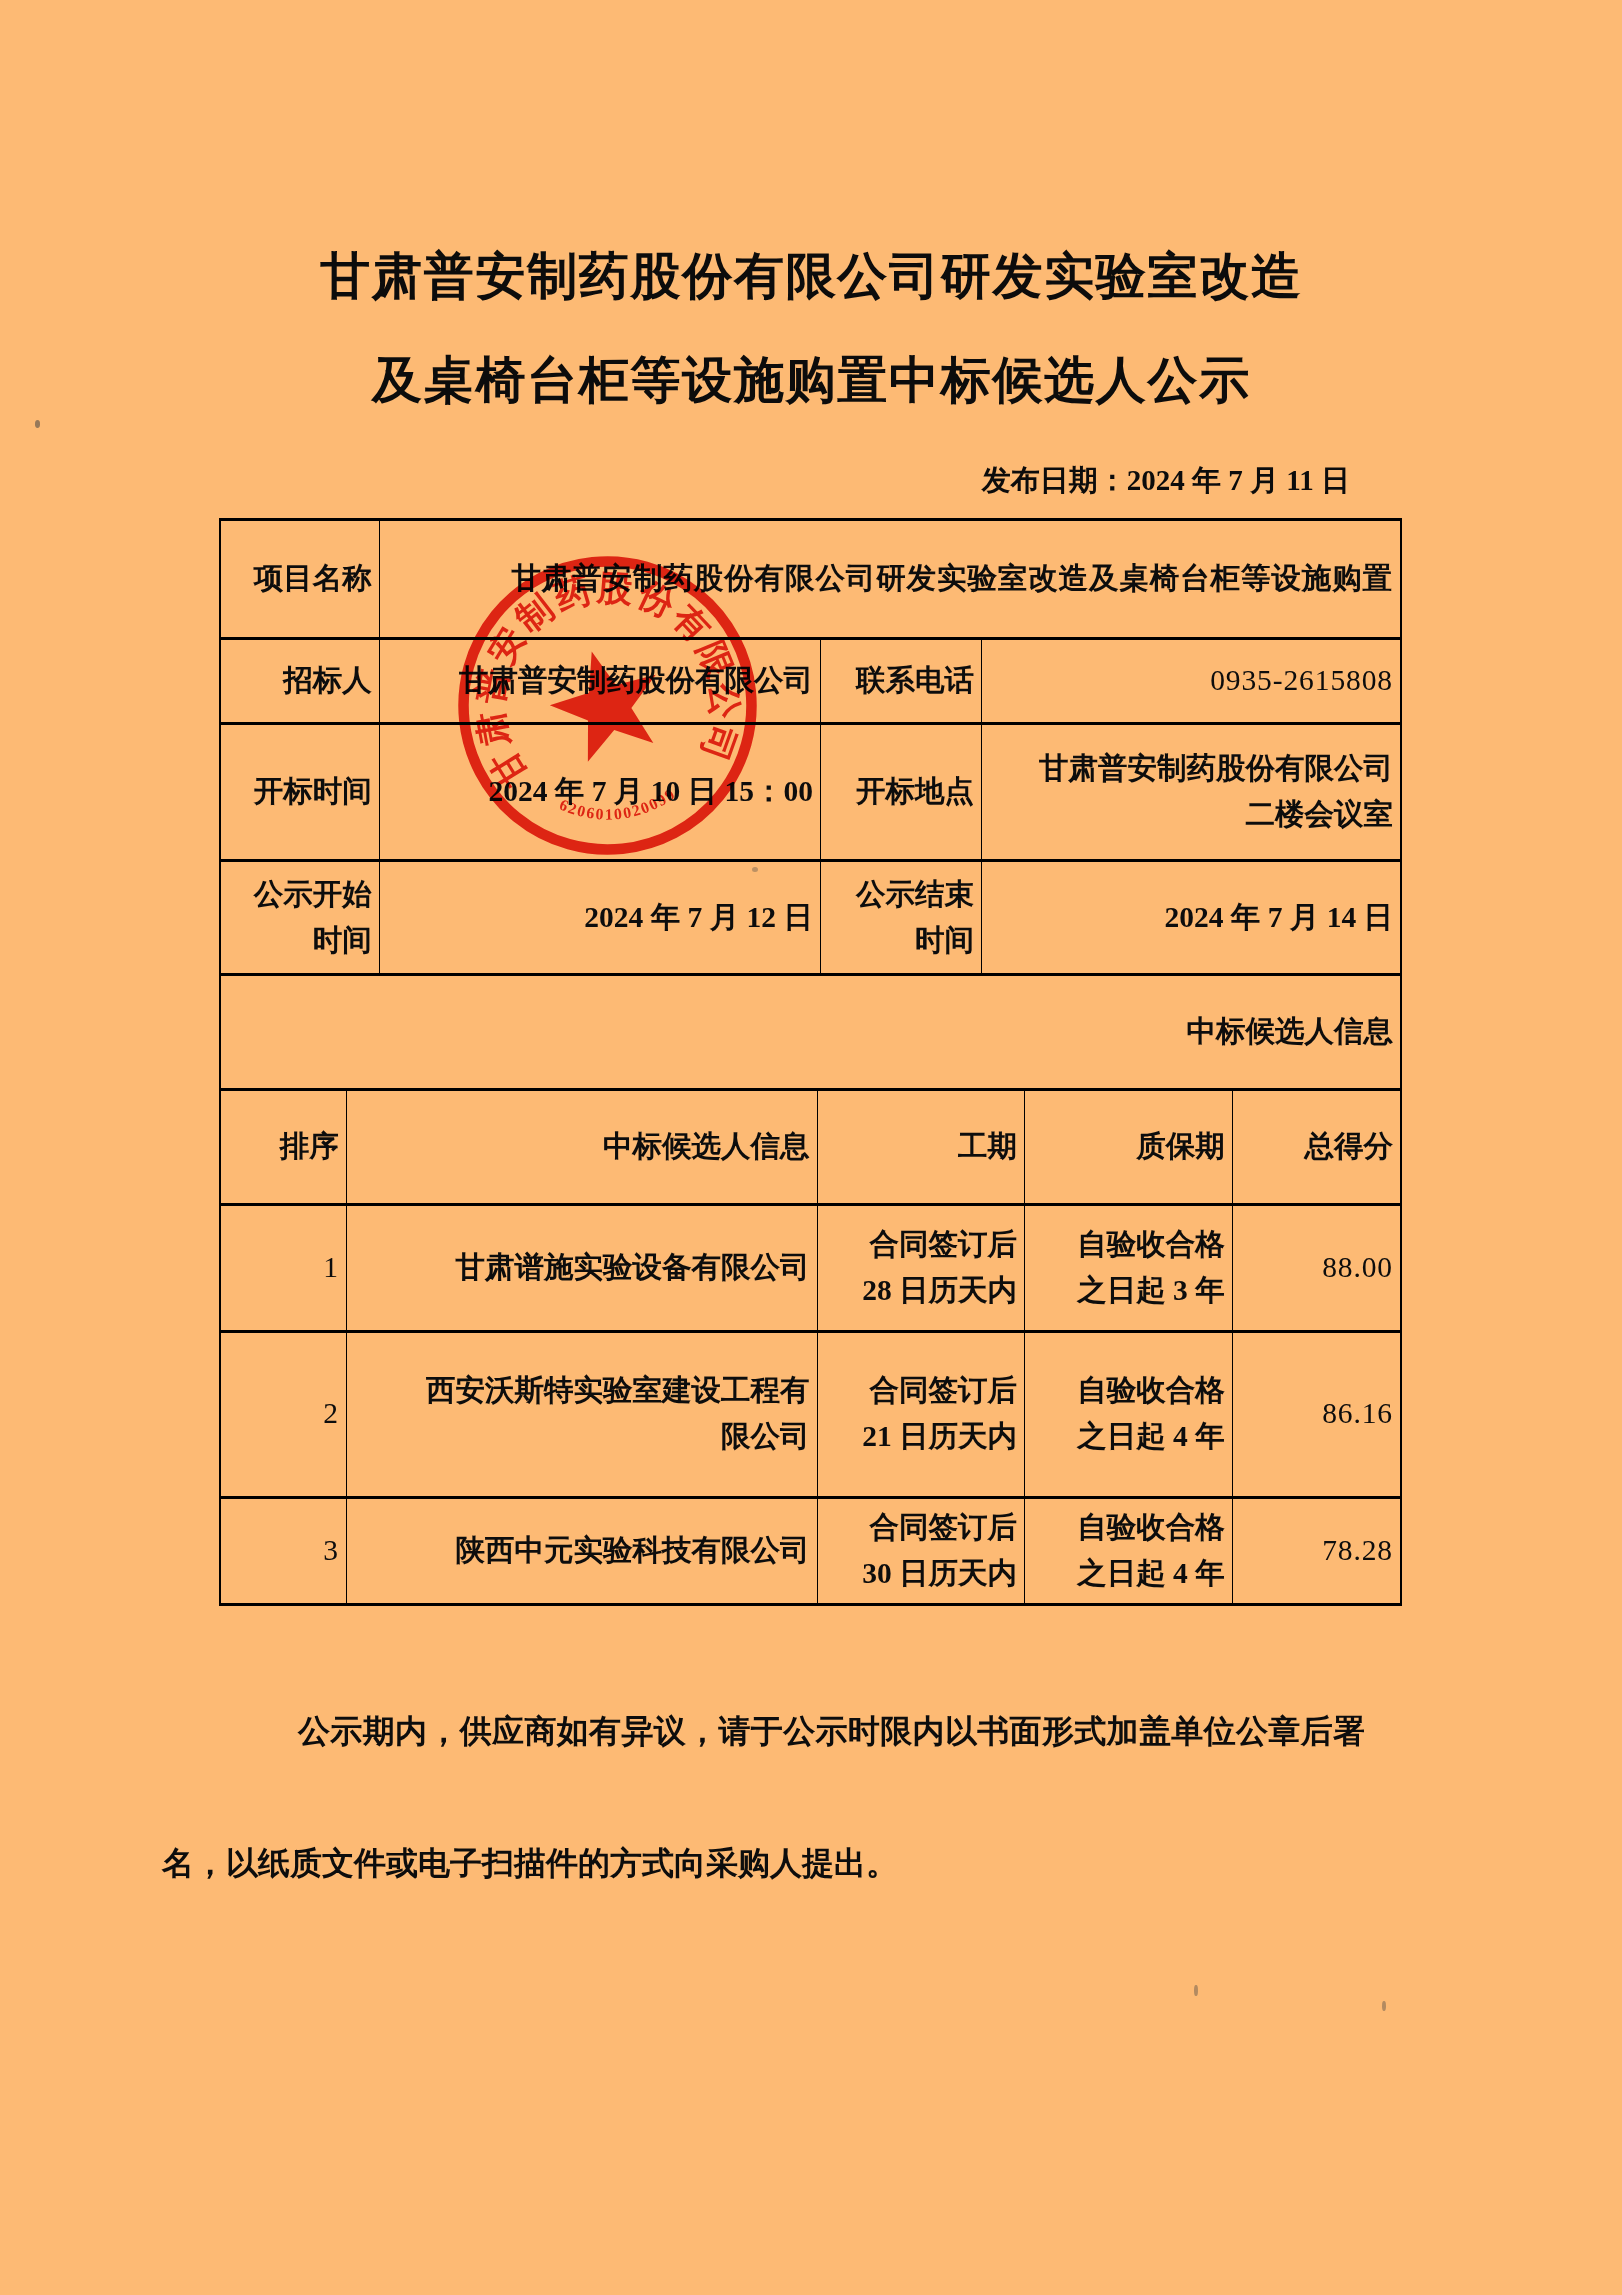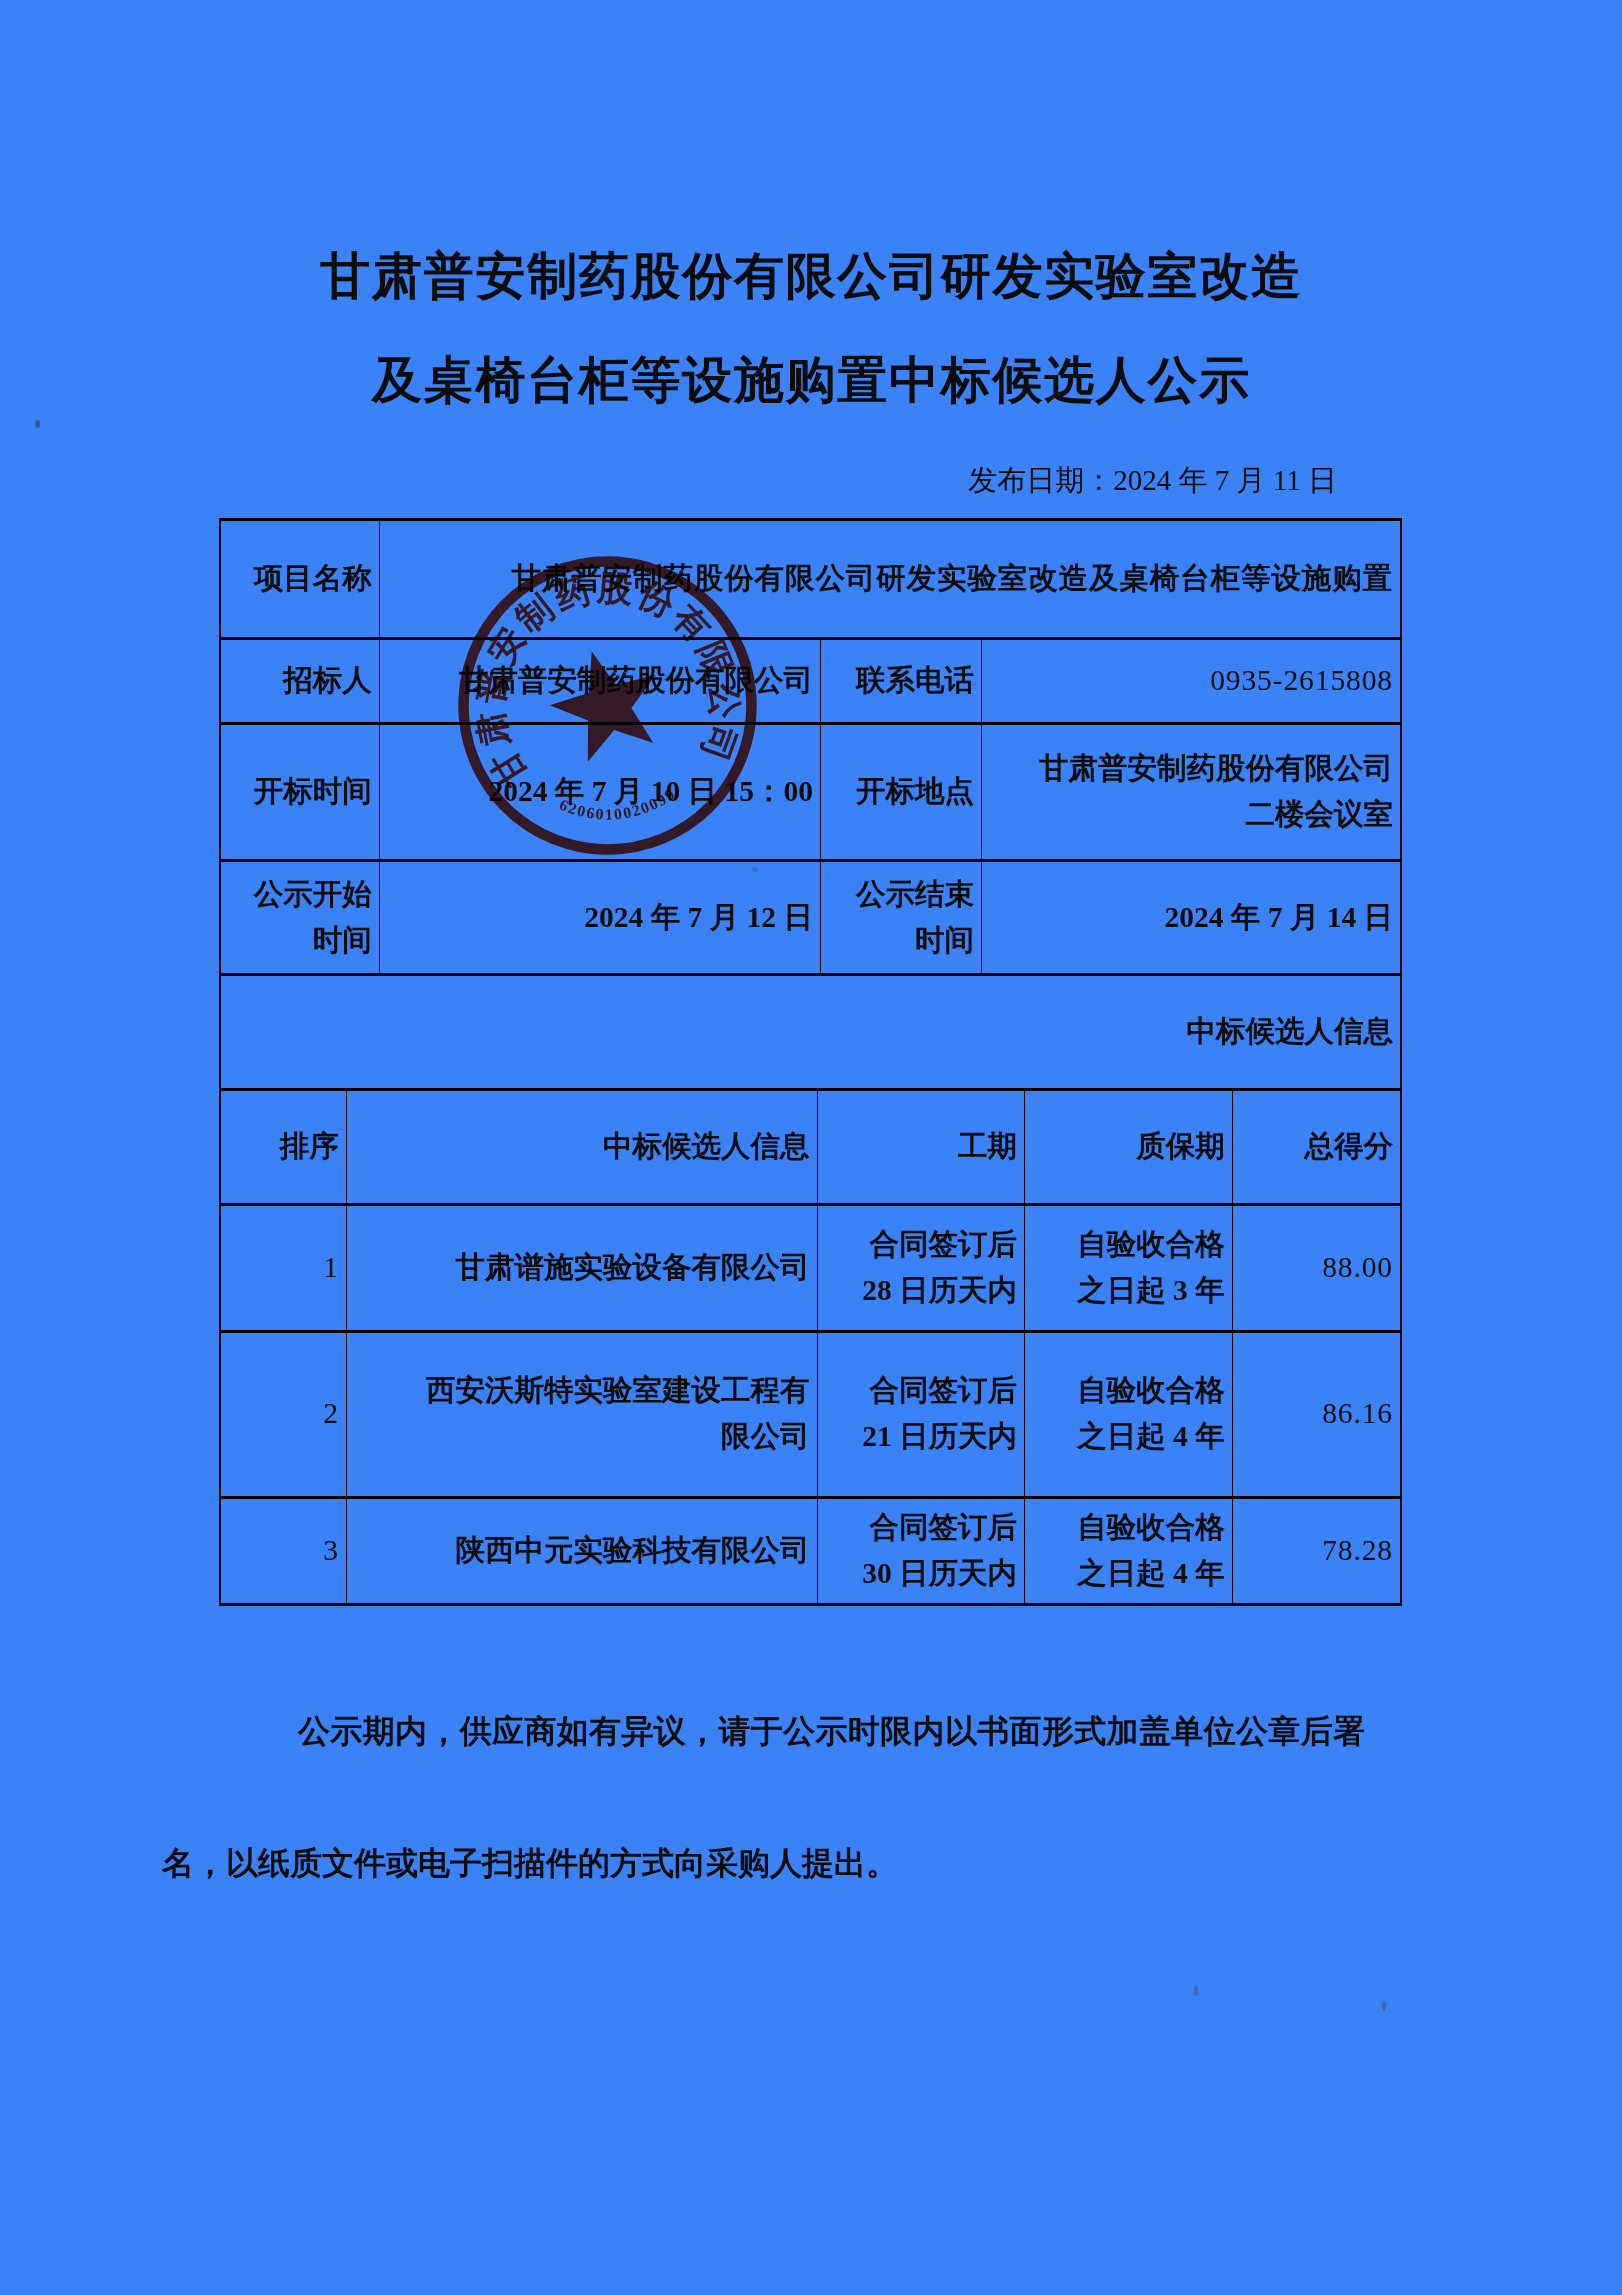--- a/index.html
+++ b/index.html
@@ -1,30 +1,30 @@
 <!DOCTYPE html>
 <html style="font-size:14px"><head>
 <meta charset="utf-8">
 <style>
   html,body{margin:0;padding:0;background:#e8e8e8;}
   .page{
-    position:relative;width:1623px;height:2295px;background:#3b82f6;
+    position:relative;width:1623px;height:2295px;background:#fdba74;
     overflow:hidden;color:#111;
     font-family:"Liberation Serif","DejaVu Serif",serif;
   }
   
   .doc-title{
     position:absolute;top:224px;left:0;width:100%;
     text-align:center;font-weight:bold;font-size:50px;line-height:104px;
     letter-spacing:1.7px;color:#0c0c0c;
   }
   
   .pub-date{
-    position:absolute;top:461px;right:286px;
-    font-size:29px;font-weight:normal;color:#0c0c0c;
+    position:absolute;top:461px;right:273px;
+    font-size:29px;font-weight:bold;color:#0c0c0c;
   }
   
   .doc-wrap{position:absolute;left:219px;top:518px;width:1183px;}
   table.doc{border-collapse:collapse;table-layout:fixed;width:1183px;border:2.6px solid #000;}
   table.doc td{
     border:1.7px solid #000;border-top-width:3.5px;border-bottom-width:3.5px;
     padding:3.5px 7px;text-align:right;vertical-align:middle;
     white-space:pre-line;font-size:29.5px;line-height:1.55;color:#0d0d0d;
   }
   table.doc td.b{font-weight:bold;}

